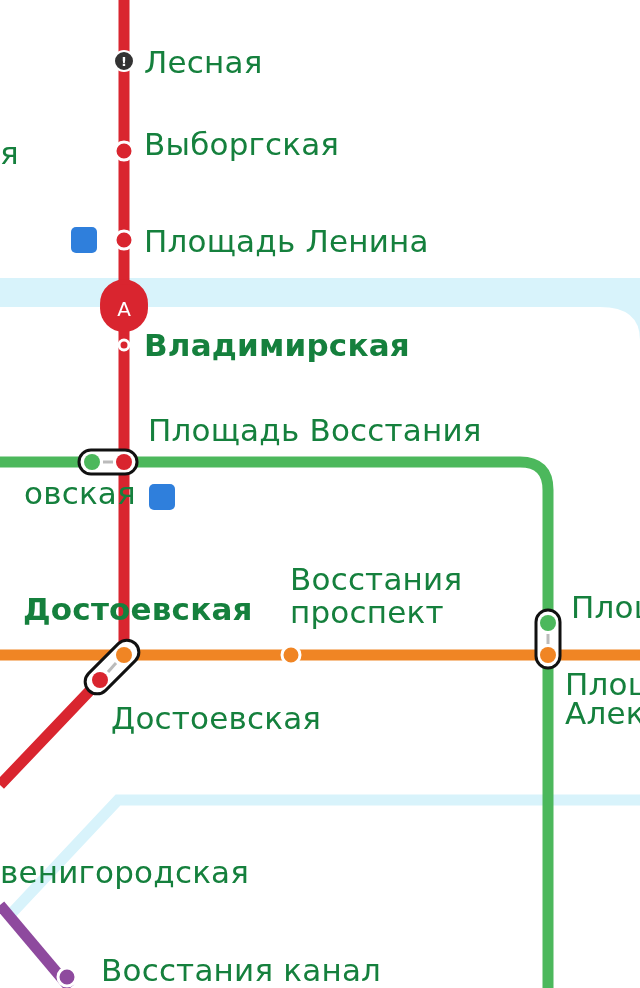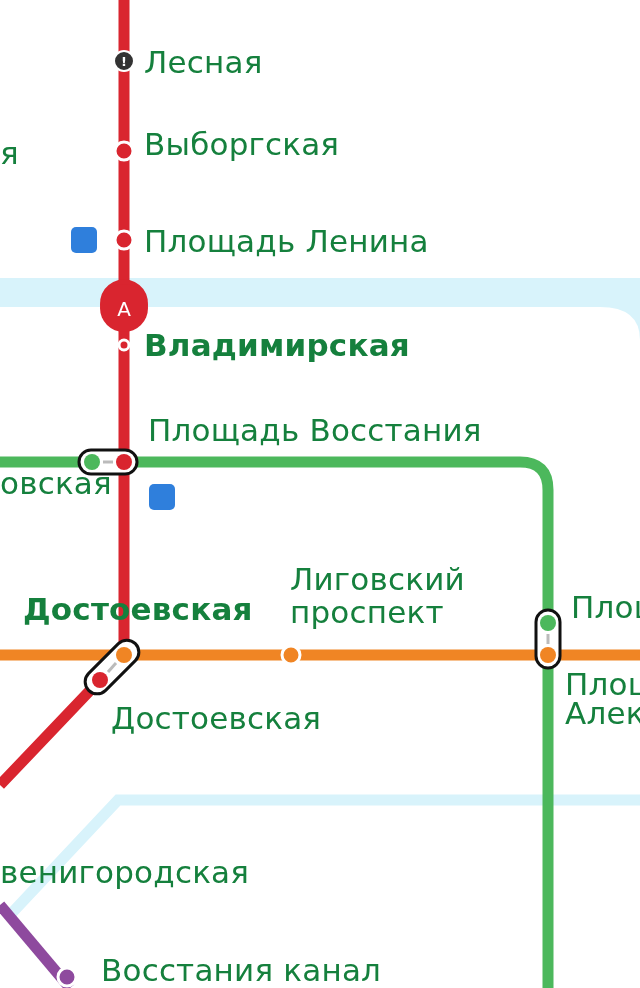--- a/index.html
+++ b/index.html
@@ -60,22 +60,22 @@
 
 <div class="ticon" style="left:71px;top:227px;"></div>
 <div class="ticon" style="left:149px;top:484px;"></div>
 
 <div class="lbl" style="left:0;top:137px;">я</div>
 <div class="lbl" style="left:144px;top:46px;">Лесная</div>
 <div class="lbl" style="left:144px;top:128px;">Выборгская</div>
 <div class="lbl" style="left:144px;top:225px;">Площадь Ленина</div>
 <div class="lbl bold" style="left:144px;top:329px;">Владимирская</div>
 <div class="lbl" style="left:148px;top:414px;">Площадь Восстания</div>
-<div class="lbl" style="left:0;top:467px;">овская</div>
+<div class="lbl" style="left:0;top:477px;padding-left:24px;">овская</div>
 <div class="lbl" style="left:23px;top:593px;font-weight:bold;">Достоевская</div>
-<div class="lbl" style="left:290px;top:563px;white-space:pre-line;">Лиговский
+<div class="lbl" style="left:290px;top:563px;white-space:pre-line;">Восстания
 проспект</div>
 <div class="lbl" style="left:571px;top:591px;">Плоц</div>
 <div class="lbl" style="left:565px;top:670px;white-space:pre-line;line-height:0.95;">Плоц
 Алекс</div>
 <div class="lbl" style="left:111px;top:702px;">Достоевская</div>
 <div class="lbl" style="left:0;top:839px;margin-top:17px;">венигородская</div>
 <div class="lbl" style="left:101px;top:954px;">Восстания канал</div>
 
 </body></html>

